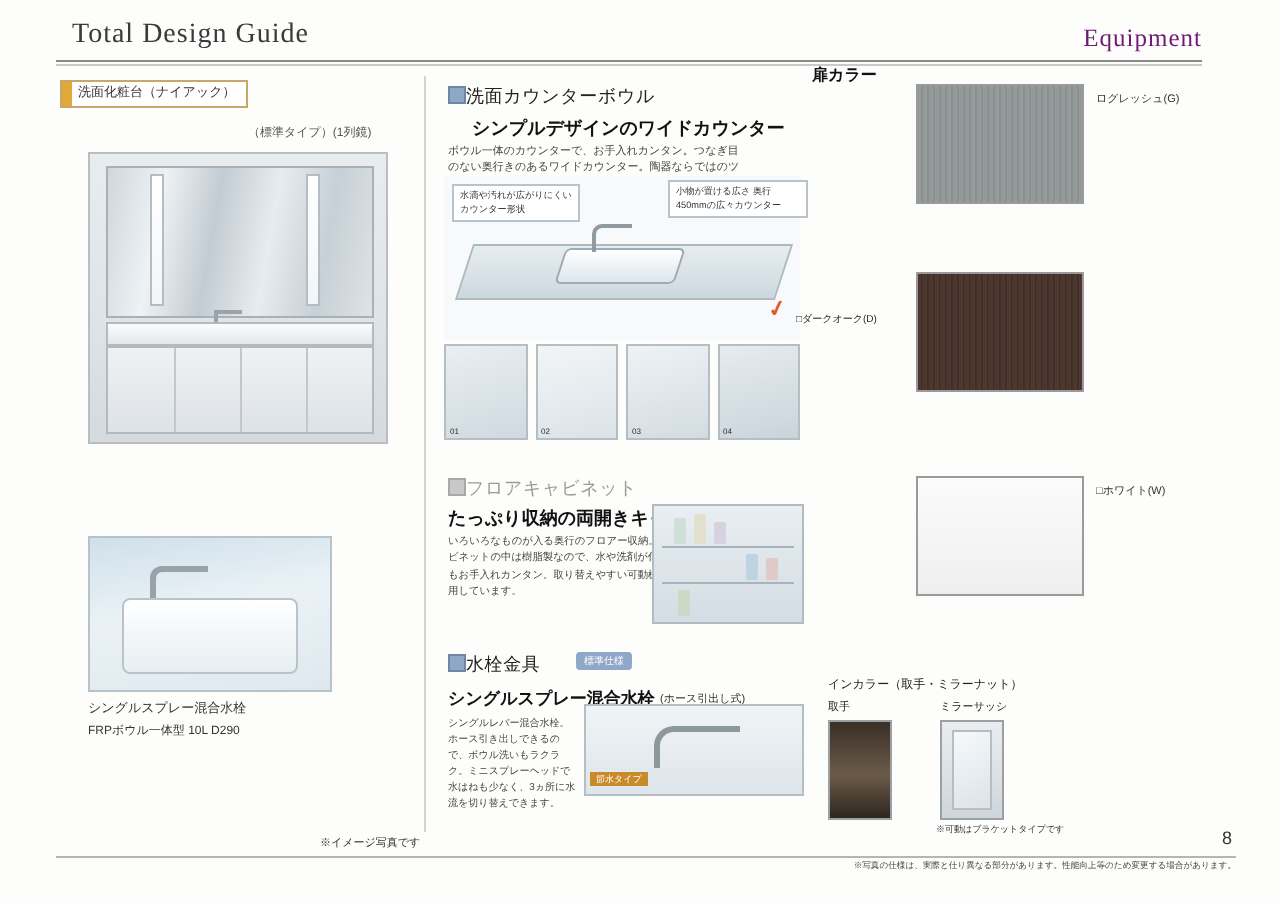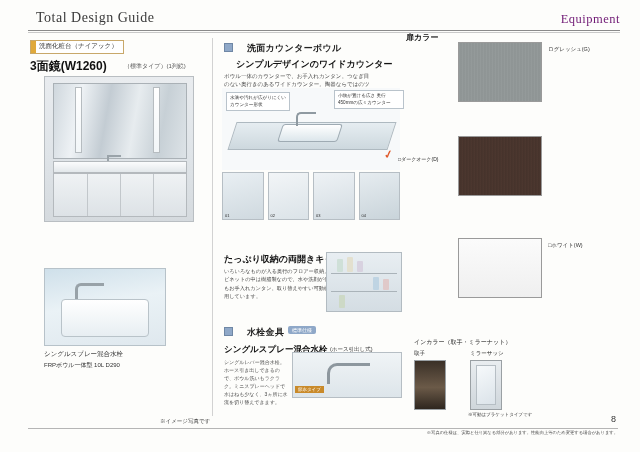--- a/index.html
+++ b/index.html
@@ -10,44 +10,44 @@
     color:#1a1a1a;
     overflow:hidden;
     position:relative;
   }
   .page{
     position:absolute;inset:0;
     background:#fdfdfb;
   }
   
   .header{
-    position:absolute;left:28px;top:10px;right:20px;height:26px;
+    position:absolute;left:28px;top:10px;right:39px;height:26px;
   }
   .hdr-title{
     position:absolute;left:8px;top:0;
     font-family:"Liberation Serif", serif;
     font-size:14px;letter-spacing:.5px;color:#3a3a3a;
   }
   .hdr-right{
     position:absolute;right:0;top:2px;
     font-family:"Liberation Serif", serif;
     font-size:12.5px;letter-spacing:.5px;color:#701a75;
   }
   .hdr-rule{
     position:absolute;left:0;right:0;top:20px;height:1px;background:#8a8a8a;
   }
   .hdr-rule2{
     position:absolute;left:0;right:0;top:22px;height:1px;background:#c9c9c9;
   }
   
   .sec-head{
     position:absolute;
-    font-size:9px;font-weight:bold;color:#222;
+    font-size:9px;font-weight:normal;color:#222;
     letter-spacing:.3px;
-    padding-left:23px;
+    padding-left:9px;
   }
   .sec-head:before{
     content:"";position:absolute;left:0;top:1px;
     width:7px;height:7px;background:#8fa8c8;border:1px solid #6f87a5;
   }
   .sec-head.gray:before{background:#c8c8c8;border-color:#a8a8a8;}
   
   .tag{
     position:absolute;left:30px;top:40px;
     width:92px;height:12px;
@@ -277,21 +277,20 @@
     <div class="hdr-rule"></div>
     <div class="hdr-rule2"></div>
   </div>
 
   <div class="vdiv"></div>
 
   <div class="tag">
     <div class="bar"></div>
     <span>洗面化粧台（ナイアック）</span>
   </div>
-  <div class="mirror-title">3面鏡(W1260)</div>
   <div class="mirror-sub">（標準タイプ）(1列鏡)</div>
 
   <div class="mirror-photo">
     <div class="glass"></div>
     <div class="lamp l"></div>
     <div class="lamp r"></div>
     <div class="faucet"></div>
     <div class="counter"></div>
     <div class="cab">
       <i style="left:33px"></i>
@@ -327,20 +326,21 @@
         <span>02</span>
       </div>
     <div class="thumb t3">
         <span>03</span>
       </div>
     <div class="thumb t4">
         <span>04</span>
       </div>
   </div>
 
+  <div class="sec-head gray" style="left:224px;top:238px;color:#9a9a9a;">フロアキャビネット</div>
   <div class="cab-lead">たっぷり収納の両開きキャビネット</div>
   <div class="cab-note">いろいろなものが入る奥行のフロアー収納。キャビネットの中は樹脂製なので、水や洗剤が付いてもお手入れカンタン。取り替えやすい可動棚を採用しています。</div>
   <div class="cab-img">
     <div class="shelf" style="top:20px;"></div>
     <div class="shelf" style="top:38px;"></div>
     <div class="itm" style="left:10px;top:6px;height:13px;background:#cfe0d8;"></div>
     <div class="itm" style="left:20px;top:4px;height:15px;background:#e3e0cf;"></div>
     <div class="itm" style="left:30px;top:8px;height:11px;background:#d8d2e0;"></div>
     <div class="itm" style="left:46px;top:24px;height:13px;background:#bfd4e3;"></div>
     <div class="itm" style="left:56px;top:26px;height:11px;background:#e0c9c9;"></div>

